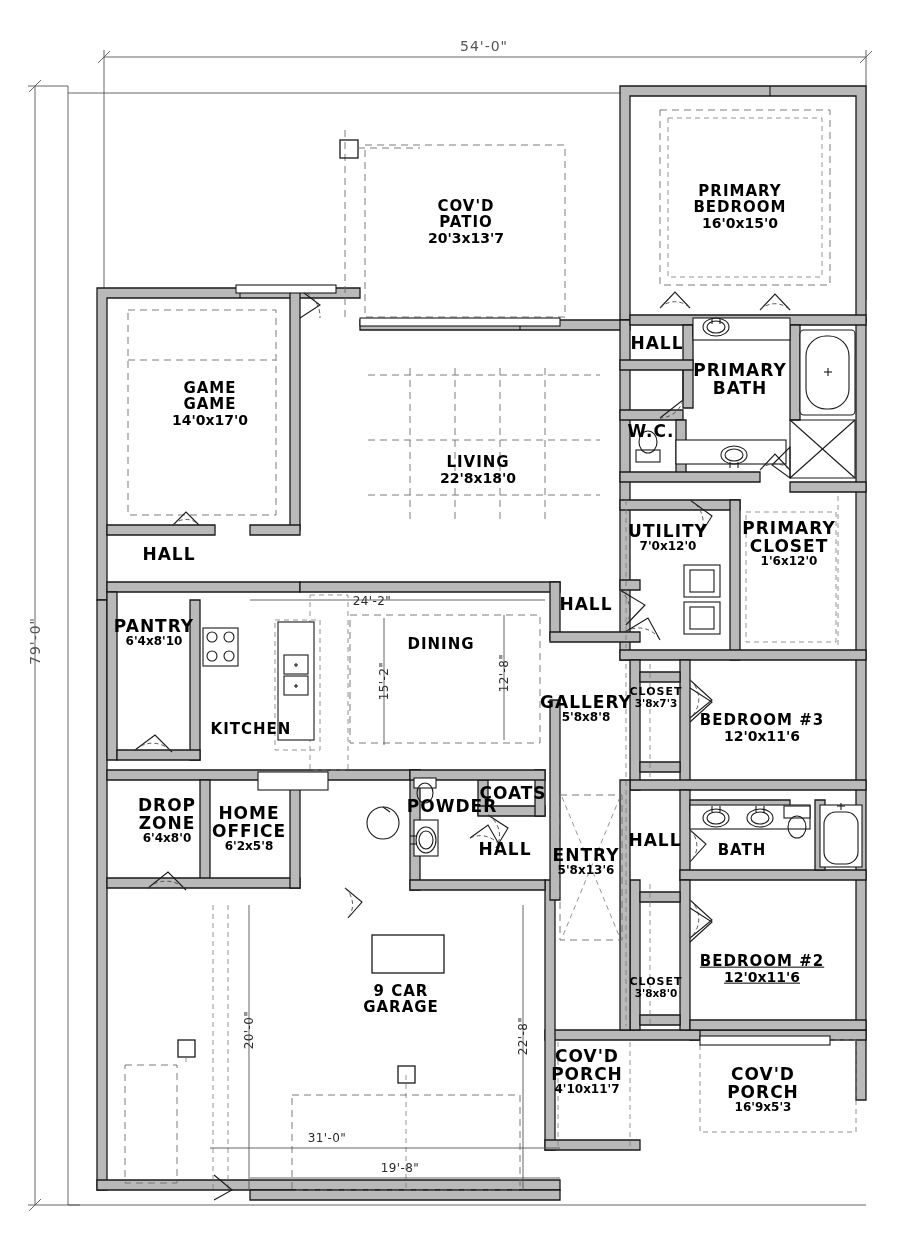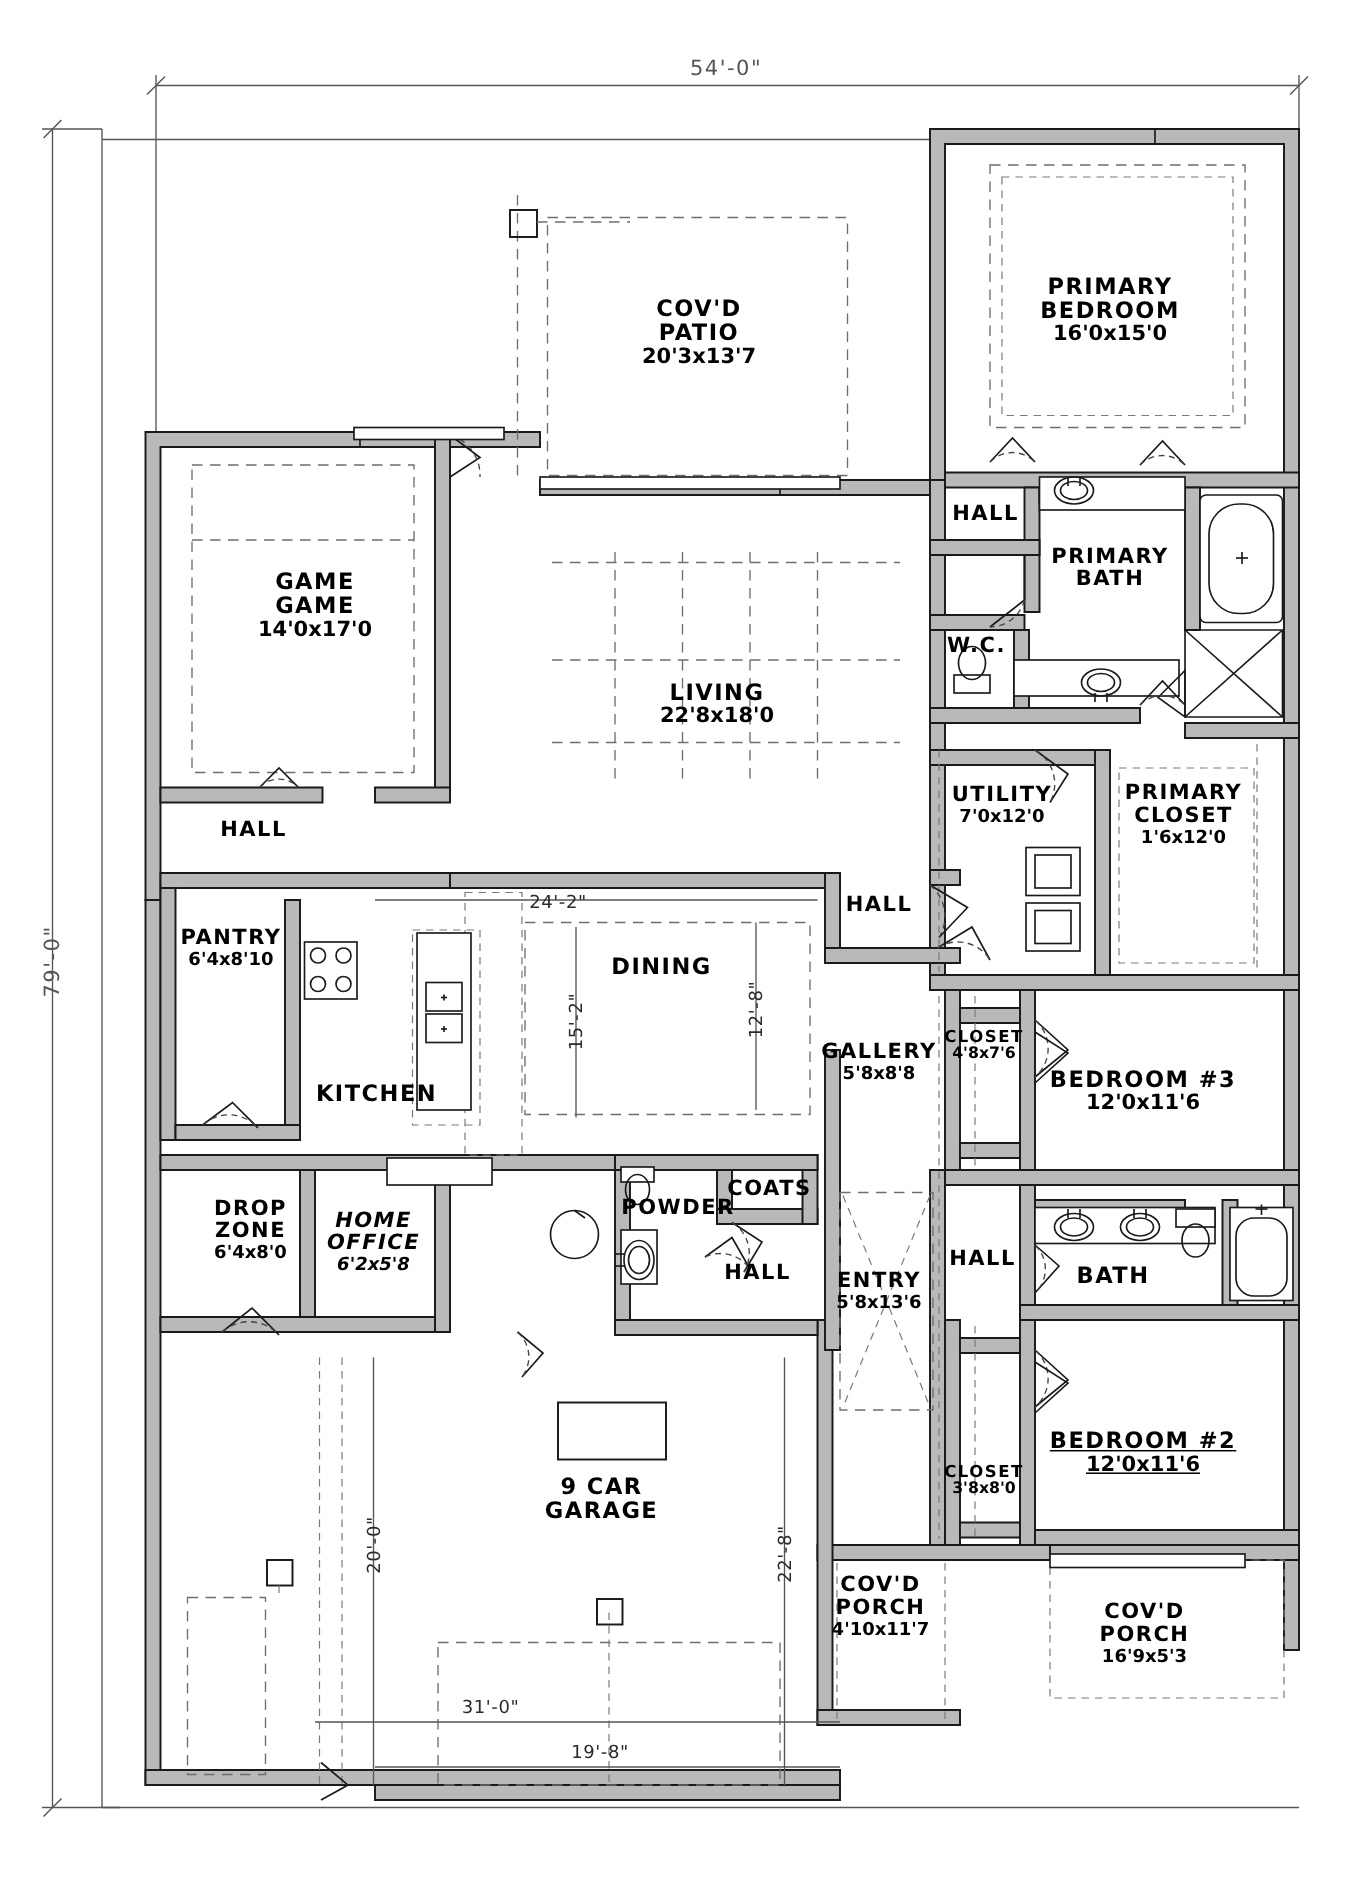--- a/index.html
+++ b/index.html
@@ -25,21 +25,21 @@
     font-weight: 700;
     color: #000000;
     letter-spacing: 0.5px;
     line-height: 1.06;
     white-space: nowrap;
     transform: translate(-50%, -50%);
     pointer-events: none;
   }
   .room-label .nm { display: block; font-size: 15px; letter-spacing: 1px; }
   .room-label .dm { display: block; font-size: 14px; letter-spacing: 0px; }
-  .rl-sm .nm { font-size: 14px; }
+  .rl-sm .nm { font-size: 17px; }
   .rl-sm .dm { font-size: 12px; }
   .rl-xs .nm { font-size: 11px; }
   .rl-xs .dm { font-size: 10.5px; }
 
   
   .dim {
     position: absolute;
     font-family: "DejaVu Sans", sans-serif;
     font-size: 12px;
     color: #2b2b2b;
@@ -471,35 +471,35 @@
     <span class="nm">HALL</span>
   </div>
 
   <div class="room-label rl-sm" style="left:586px; top:708px;">
     <span class="nm">GALLERY</span>
     <span class="dm">5'8x8'8</span>
   </div>
 
   <div class="room-label rl-xs" style="left:656px; top:697px;">
     <span class="nm">CLOSET</span>
-    <span class="dm">4'8x7'6</span>
+    <span class="dm">3'8x7'3</span>
   </div>
 
   <div class="room-label" style="left:762px; top:728px;">
     <span class="nm">BEDROOM  #3</span>
     <span class="dm">12'0x11'6</span>
   </div>
 
   <div class="room-label rl-sm" style="left:167px; top:820px;">
     <span class="nm">DROP</span>
     <span class="nm">ZONE</span>
     <span class="dm">6'4x8'0</span>
   </div>
 
-  <div class="room-label rl-sm" style="left:249px; top:828px;font-style:italic;">
+  <div class="room-label rl-sm" style="left:249px; top:828px;">
     <span class="nm">HOME</span>
     <span class="nm">OFFICE</span>
     <span class="dm">6'2x5'8</span>
   </div>
 
   <div class="room-label rl-sm" style="left:452px; top:806px;">
     <span class="nm">POWDER</span>
   </div>
 
   <div class="room-label rl-sm" style="left:513px; top:793px;">

